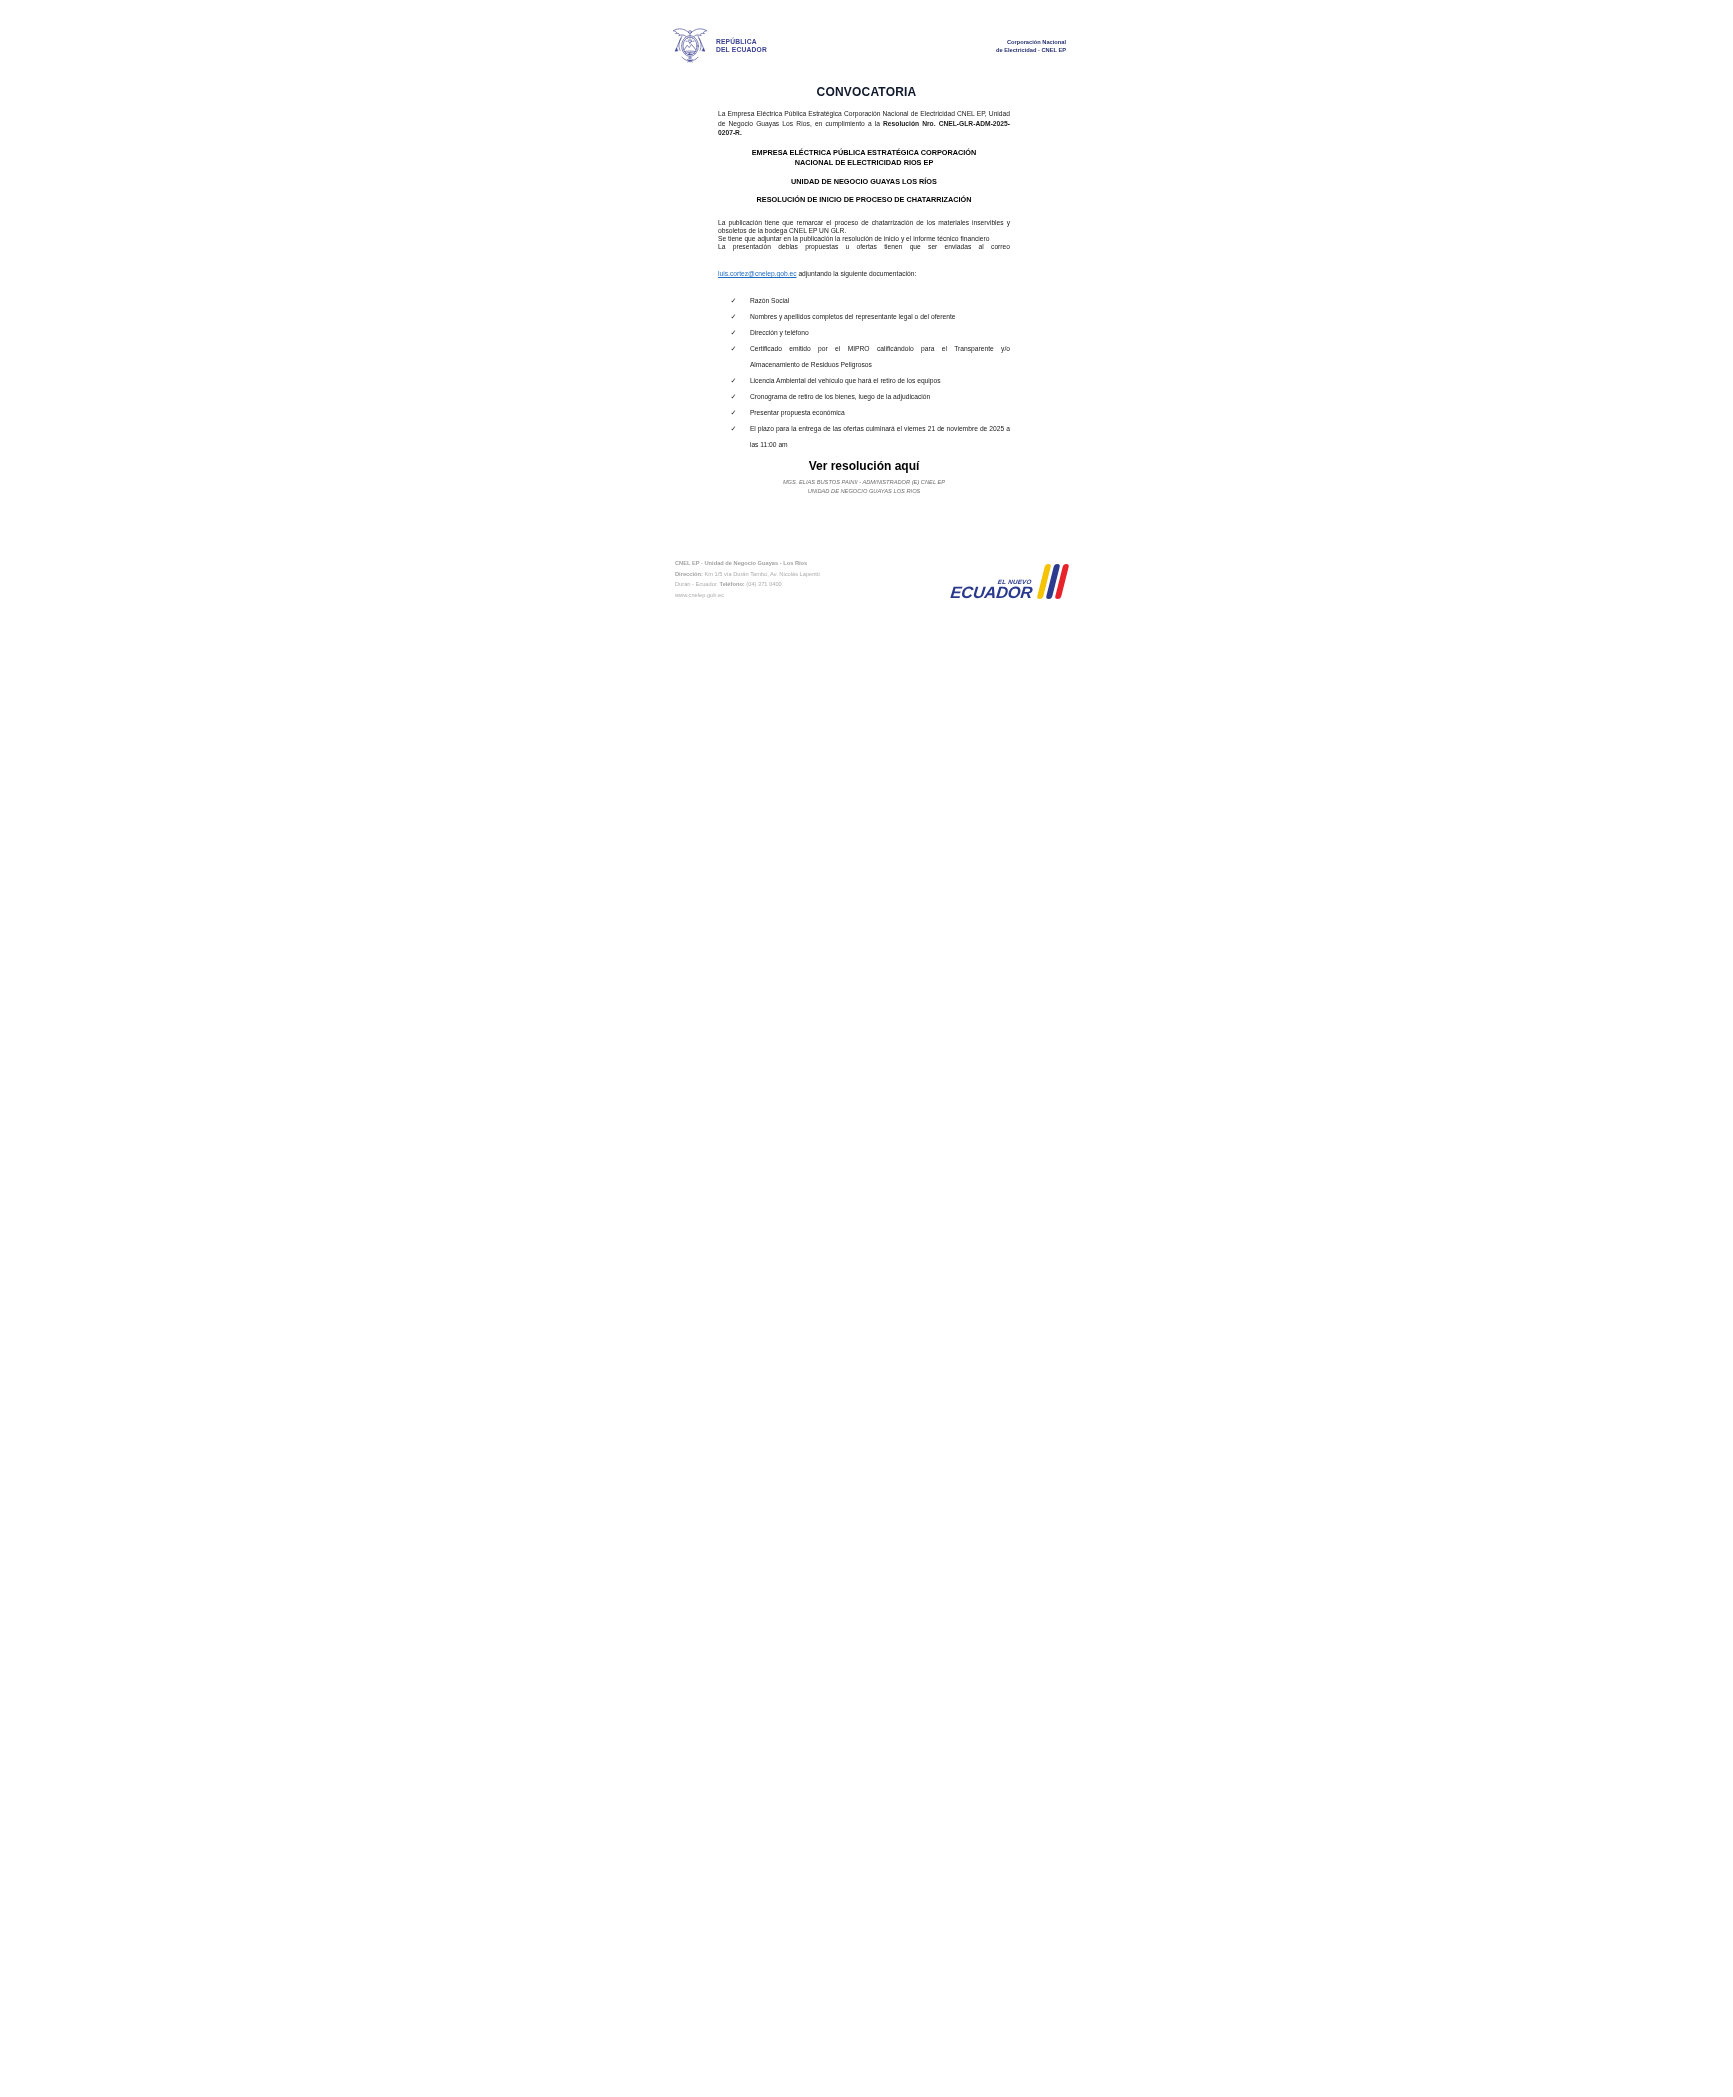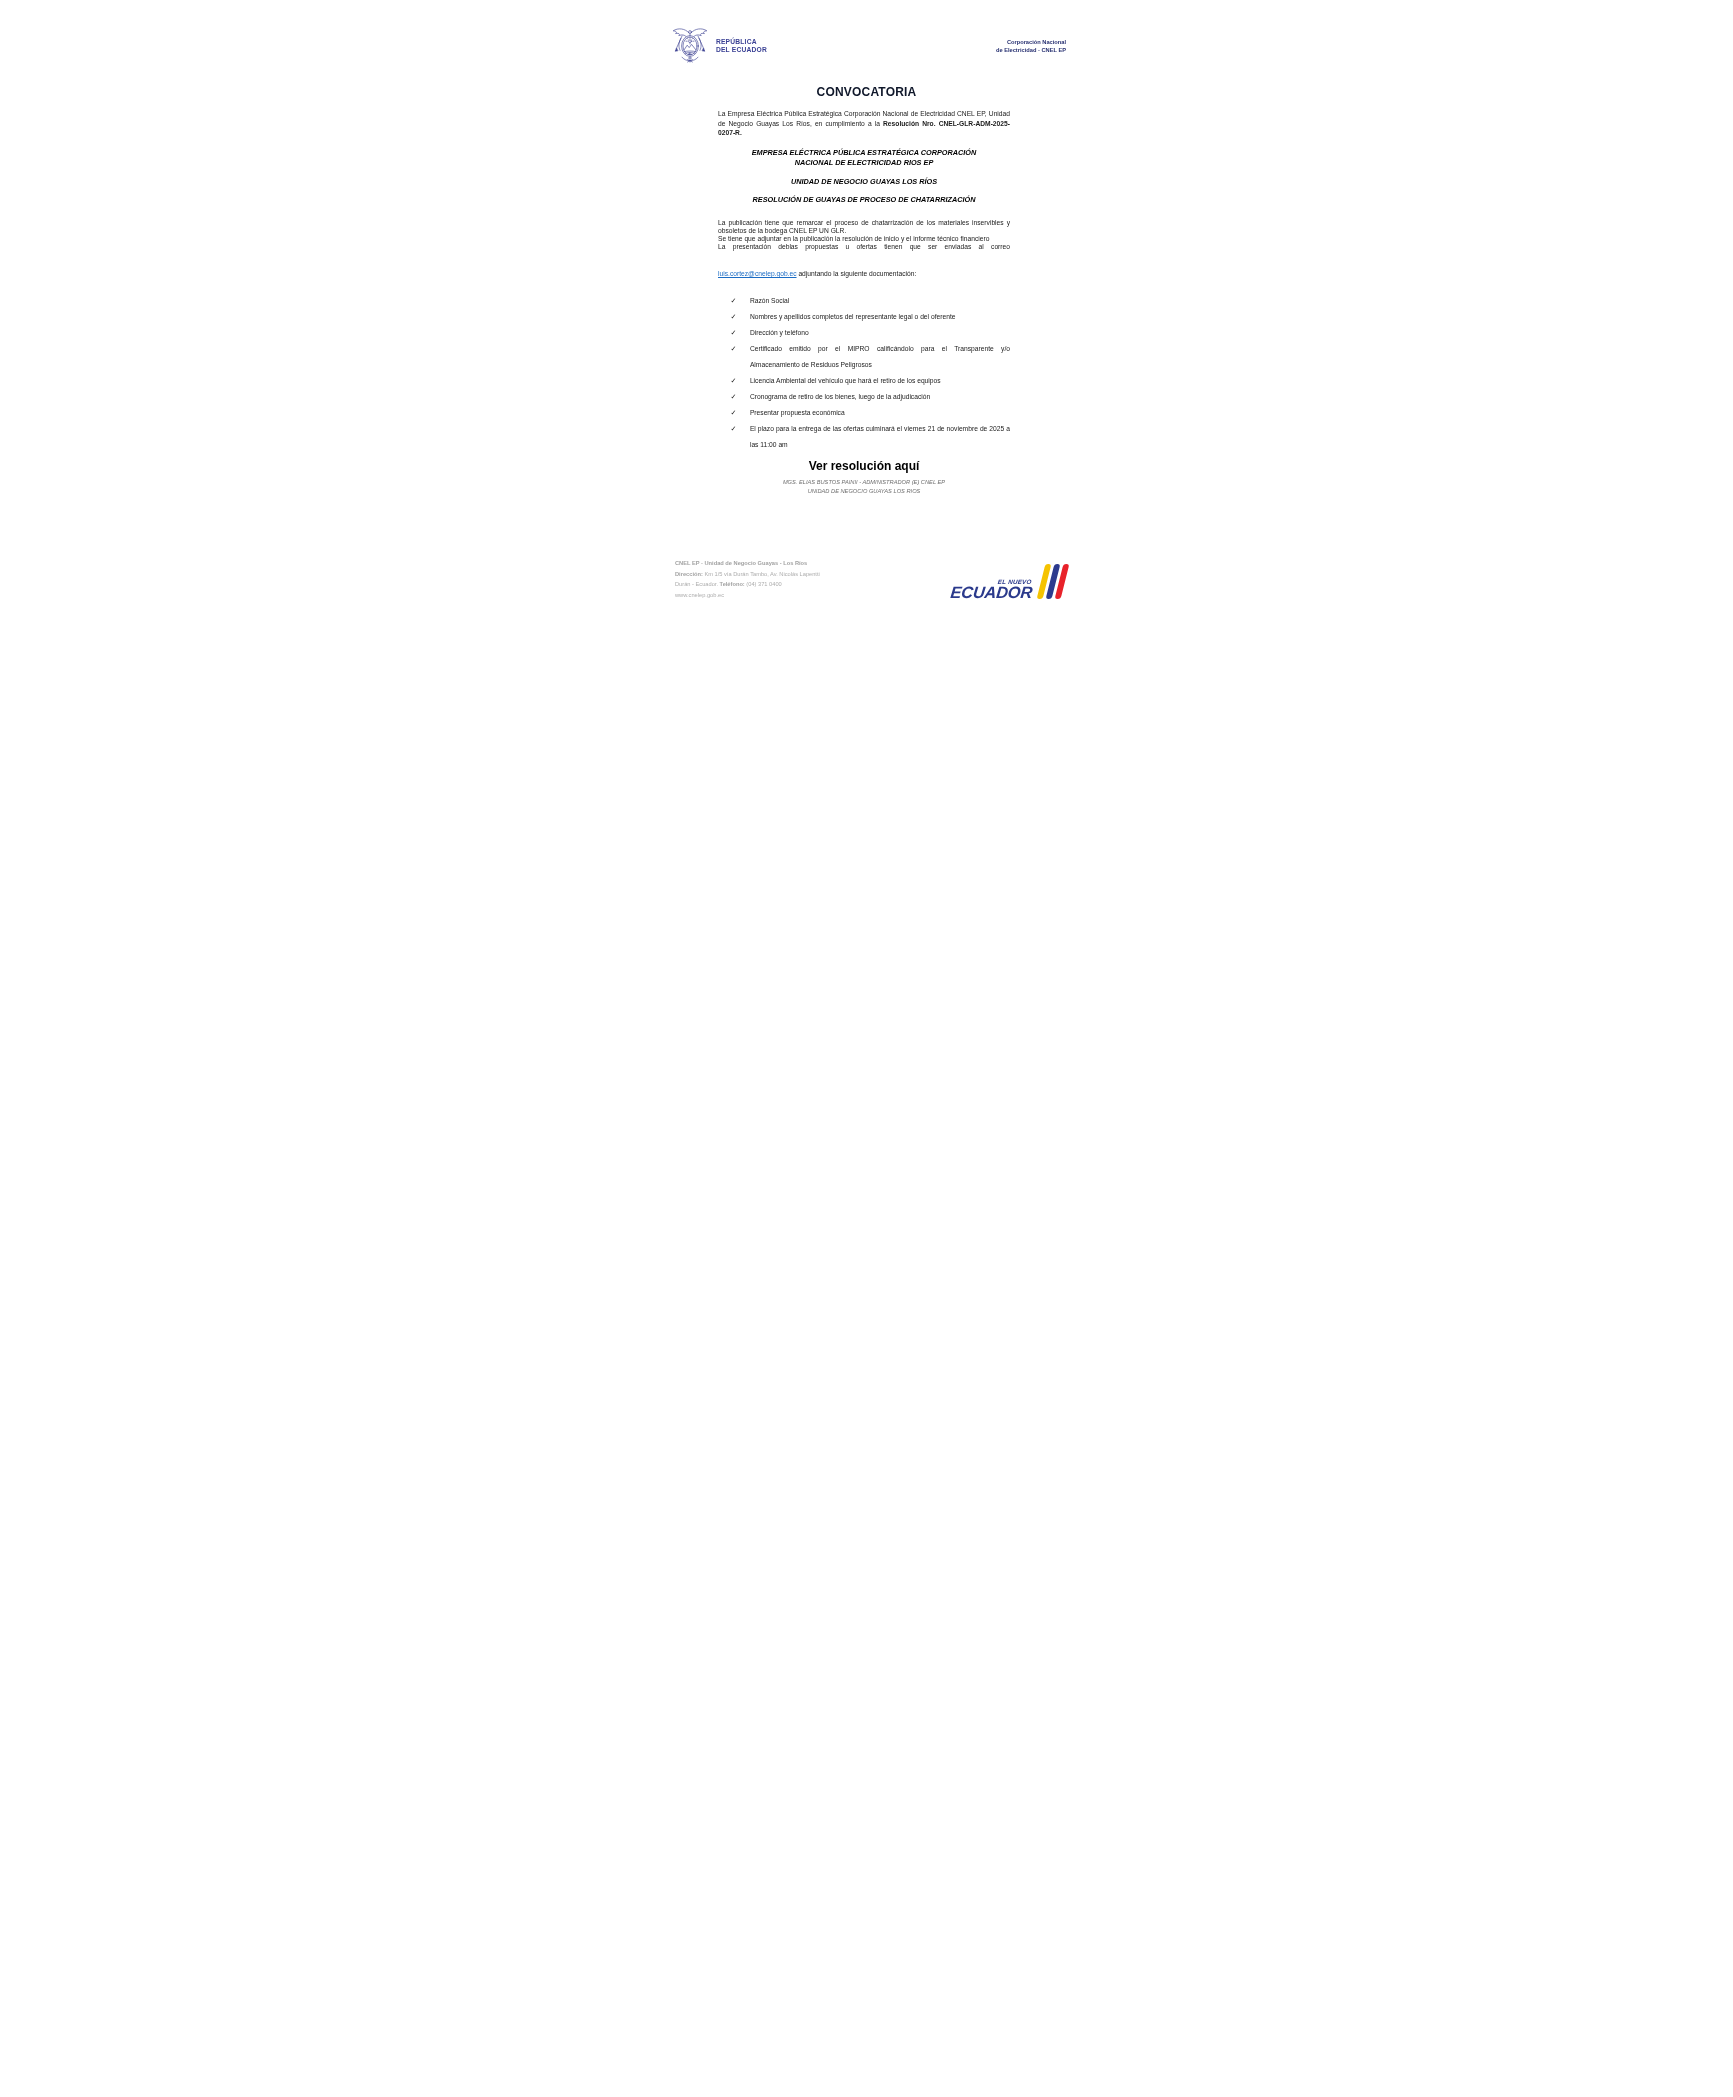--- a/index.html
+++ b/index.html
@@ -53,21 +53,20 @@
     margin-top: 10px;
     font-size: 6.7px;
     line-height: 9.2px;
     text-align: justify;
   }
   .h-center {
     text-align: center;
     font-weight: bold;
     font-size: 7.3px;
     color: #000;
-    font-style: italic;
   }
   .h1-block { margin-top: 11px; line-height: 10.5px; }
   .h2-block { margin-top: 8.4px; }
   .h3-block { margin-top: 9.2px; }
   .bodyblock { margin-top: 14.3px; font-size: 6.7px; line-height: 8.2px; }
   .bodyblock p { margin: 0; text-align: justify; }
   .stretch-line { text-align-last: justify; }
   .email-line { margin-top: 18.5px; font-size: 6.7px; }
   .email-link { color: #1b6cc4; text-decoration: underline; }
   
@@ -180,21 +179,21 @@
 
   <div class="content">
 
     <p class="intro"><span>La Empresa Eléctrica Pública Estratégica Corporación Nacional de Electricidad CNEL EP, Unidad de Negocio Guayas Los Ríos, en cumplimiento a la </span><strong>Resolución Nro. CNEL-GLR-ADM-2025-0207-R.</strong></p>
 
     <div class="h-center h1-block">
       <div>EMPRESA ELÉCTRICA PÚBLICA ESTRATÉGICA CORPORACIÓN</div>
       <div>NACIONAL DE ELECTRICIDAD RIOS EP</div>
     </div>
     <div class="h-center h2-block">UNIDAD DE NEGOCIO GUAYAS LOS RÍOS</div>
-    <div class="h-center h3-block">RESOLUCIÓN DE GUAYAS DE PROCESO DE CHATARRIZACIÓN</div>
+    <div class="h-center h3-block">RESOLUCIÓN DE INICIO DE PROCESO DE CHATARRIZACIÓN</div>
 
     <div class="bodyblock">
       <p>La publicación tiene que remarcar el proceso de chatarrización de los materiales inservibles y obsoletos de la bodega CNEL EP UN GLR.</p>
       <p>Se tiene que adjuntar en la publicación la resolución de inicio y el informe técnico financiero</p>
       <p class="stretch-line">La presentación deblas propuestas u ofertas tienen que ser enviadas al correo</p>
     </div>
 
     <p class="email-line"><a href="#" class="email-link">luis.cortez@cnelep.gob.ec</a><span> adjuntando la siguiente documentación:</span></p>
 
     <ul class="checklist">

